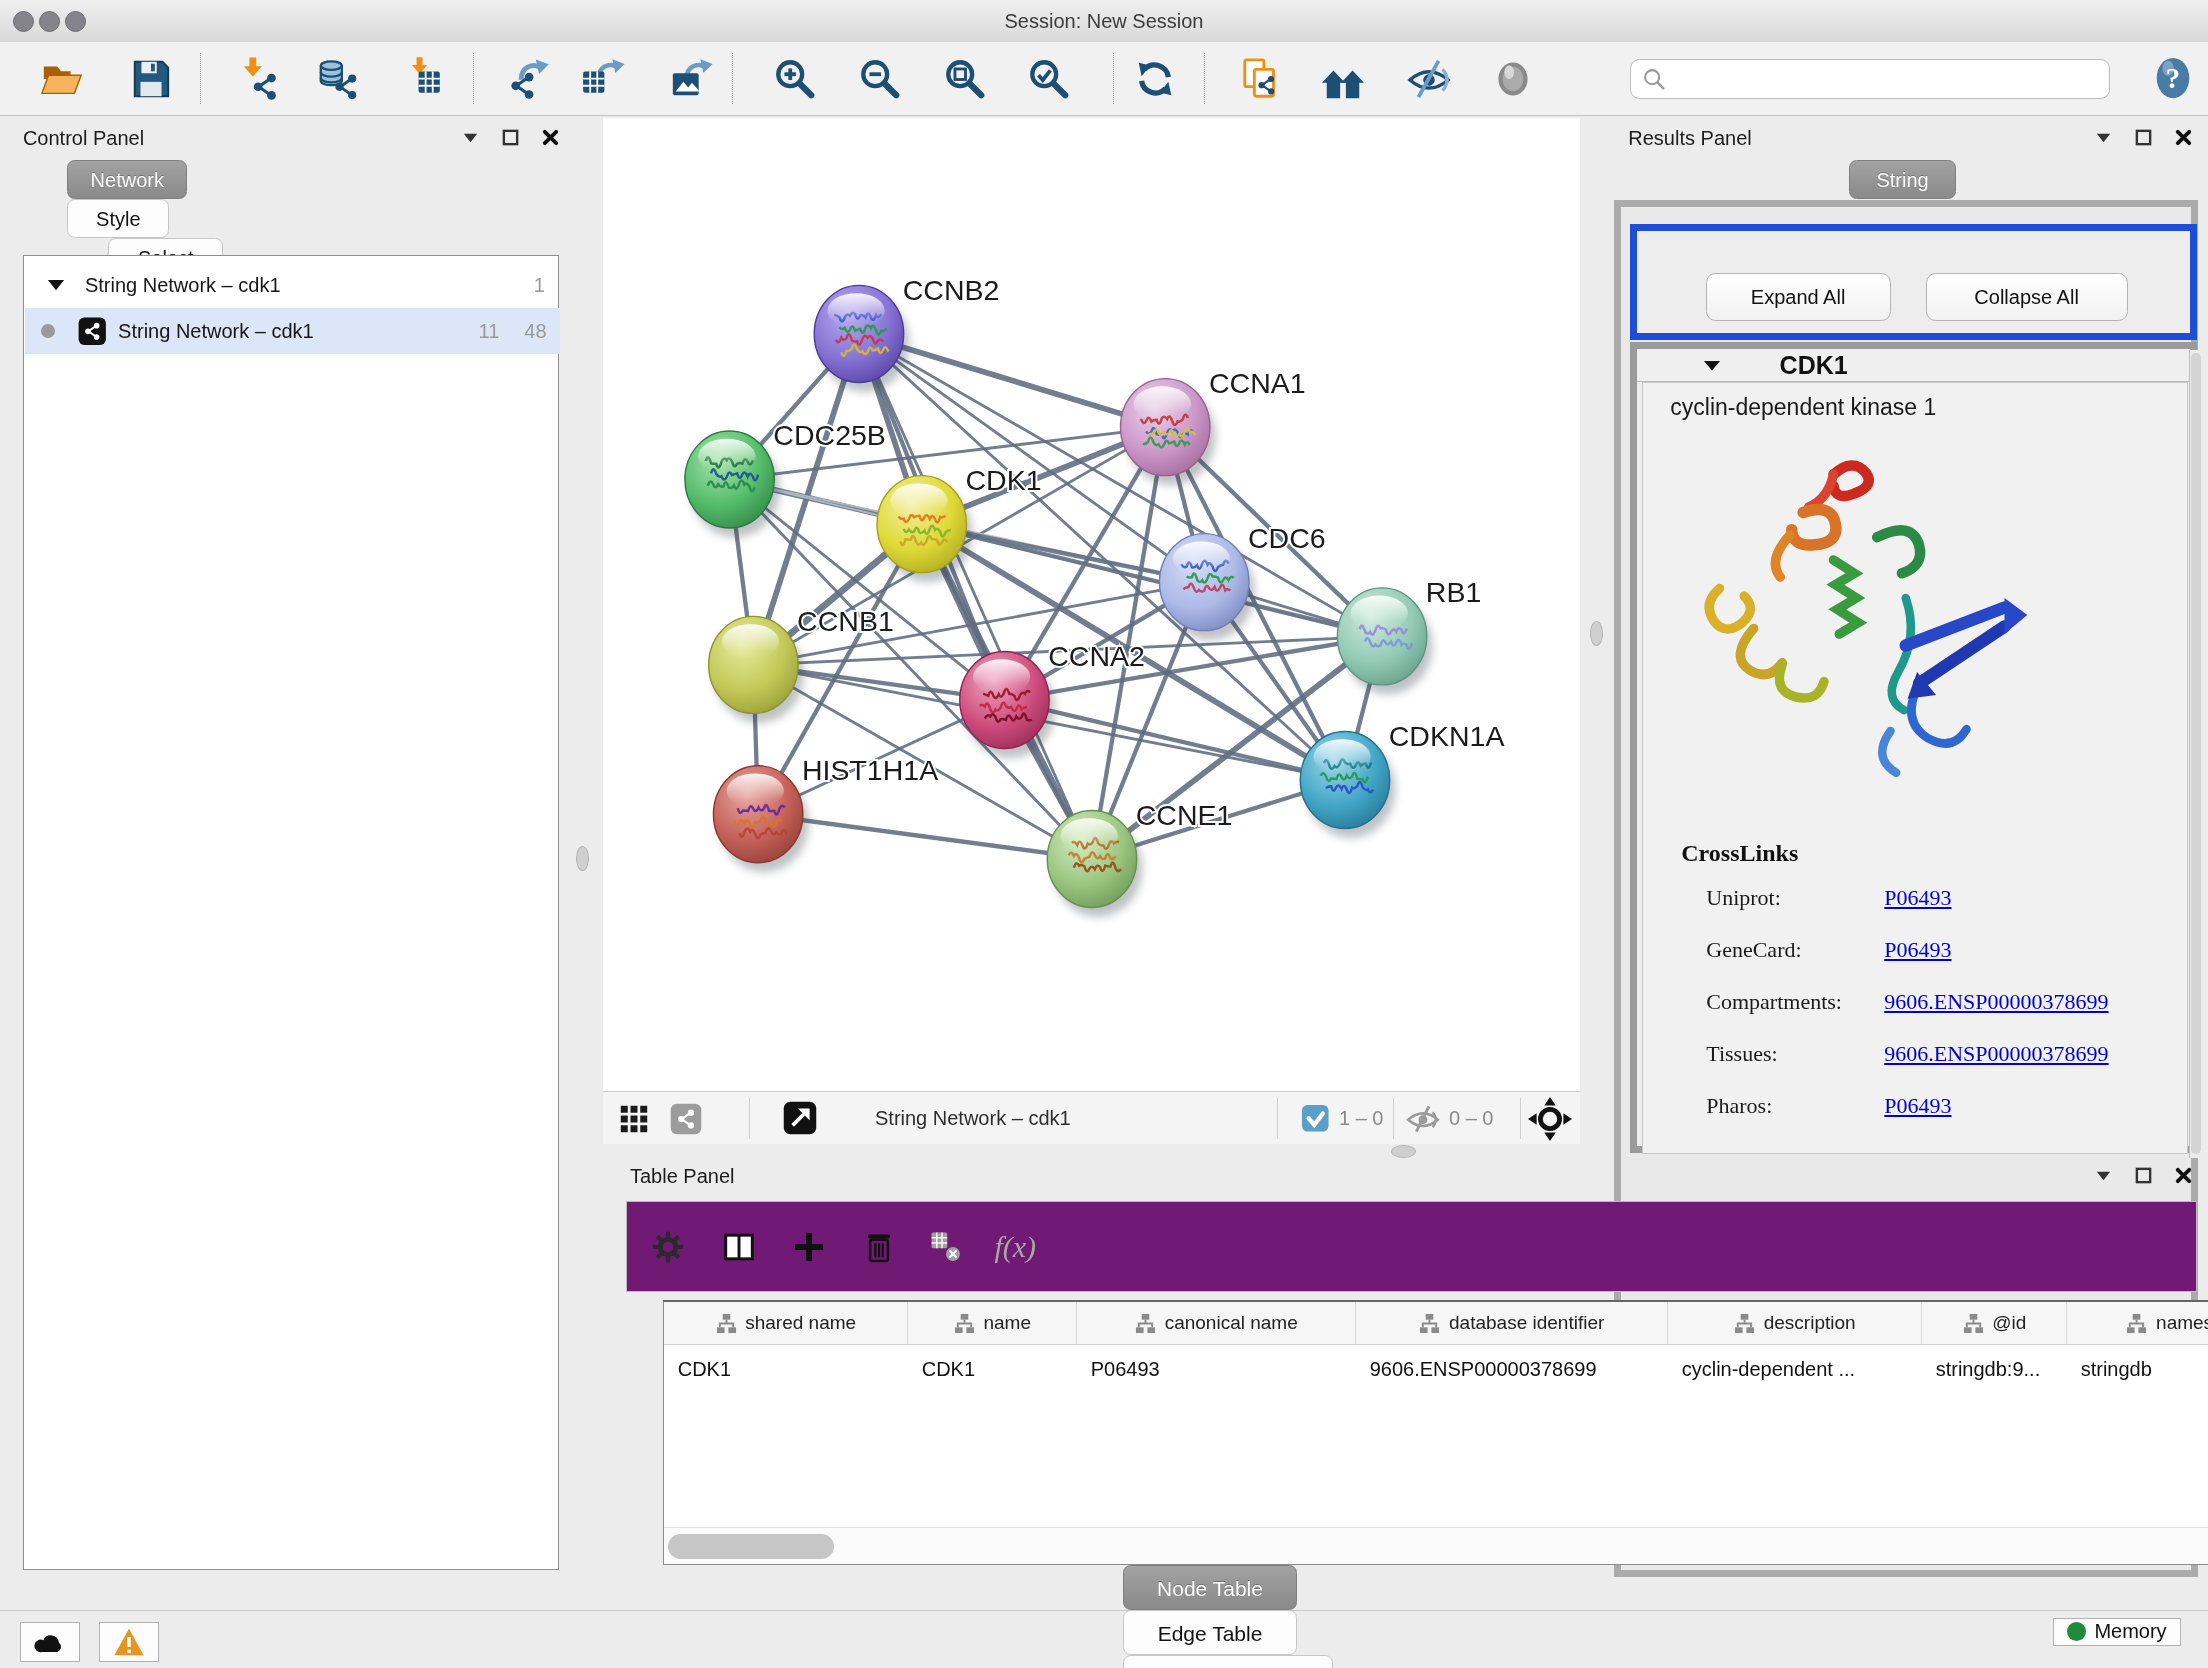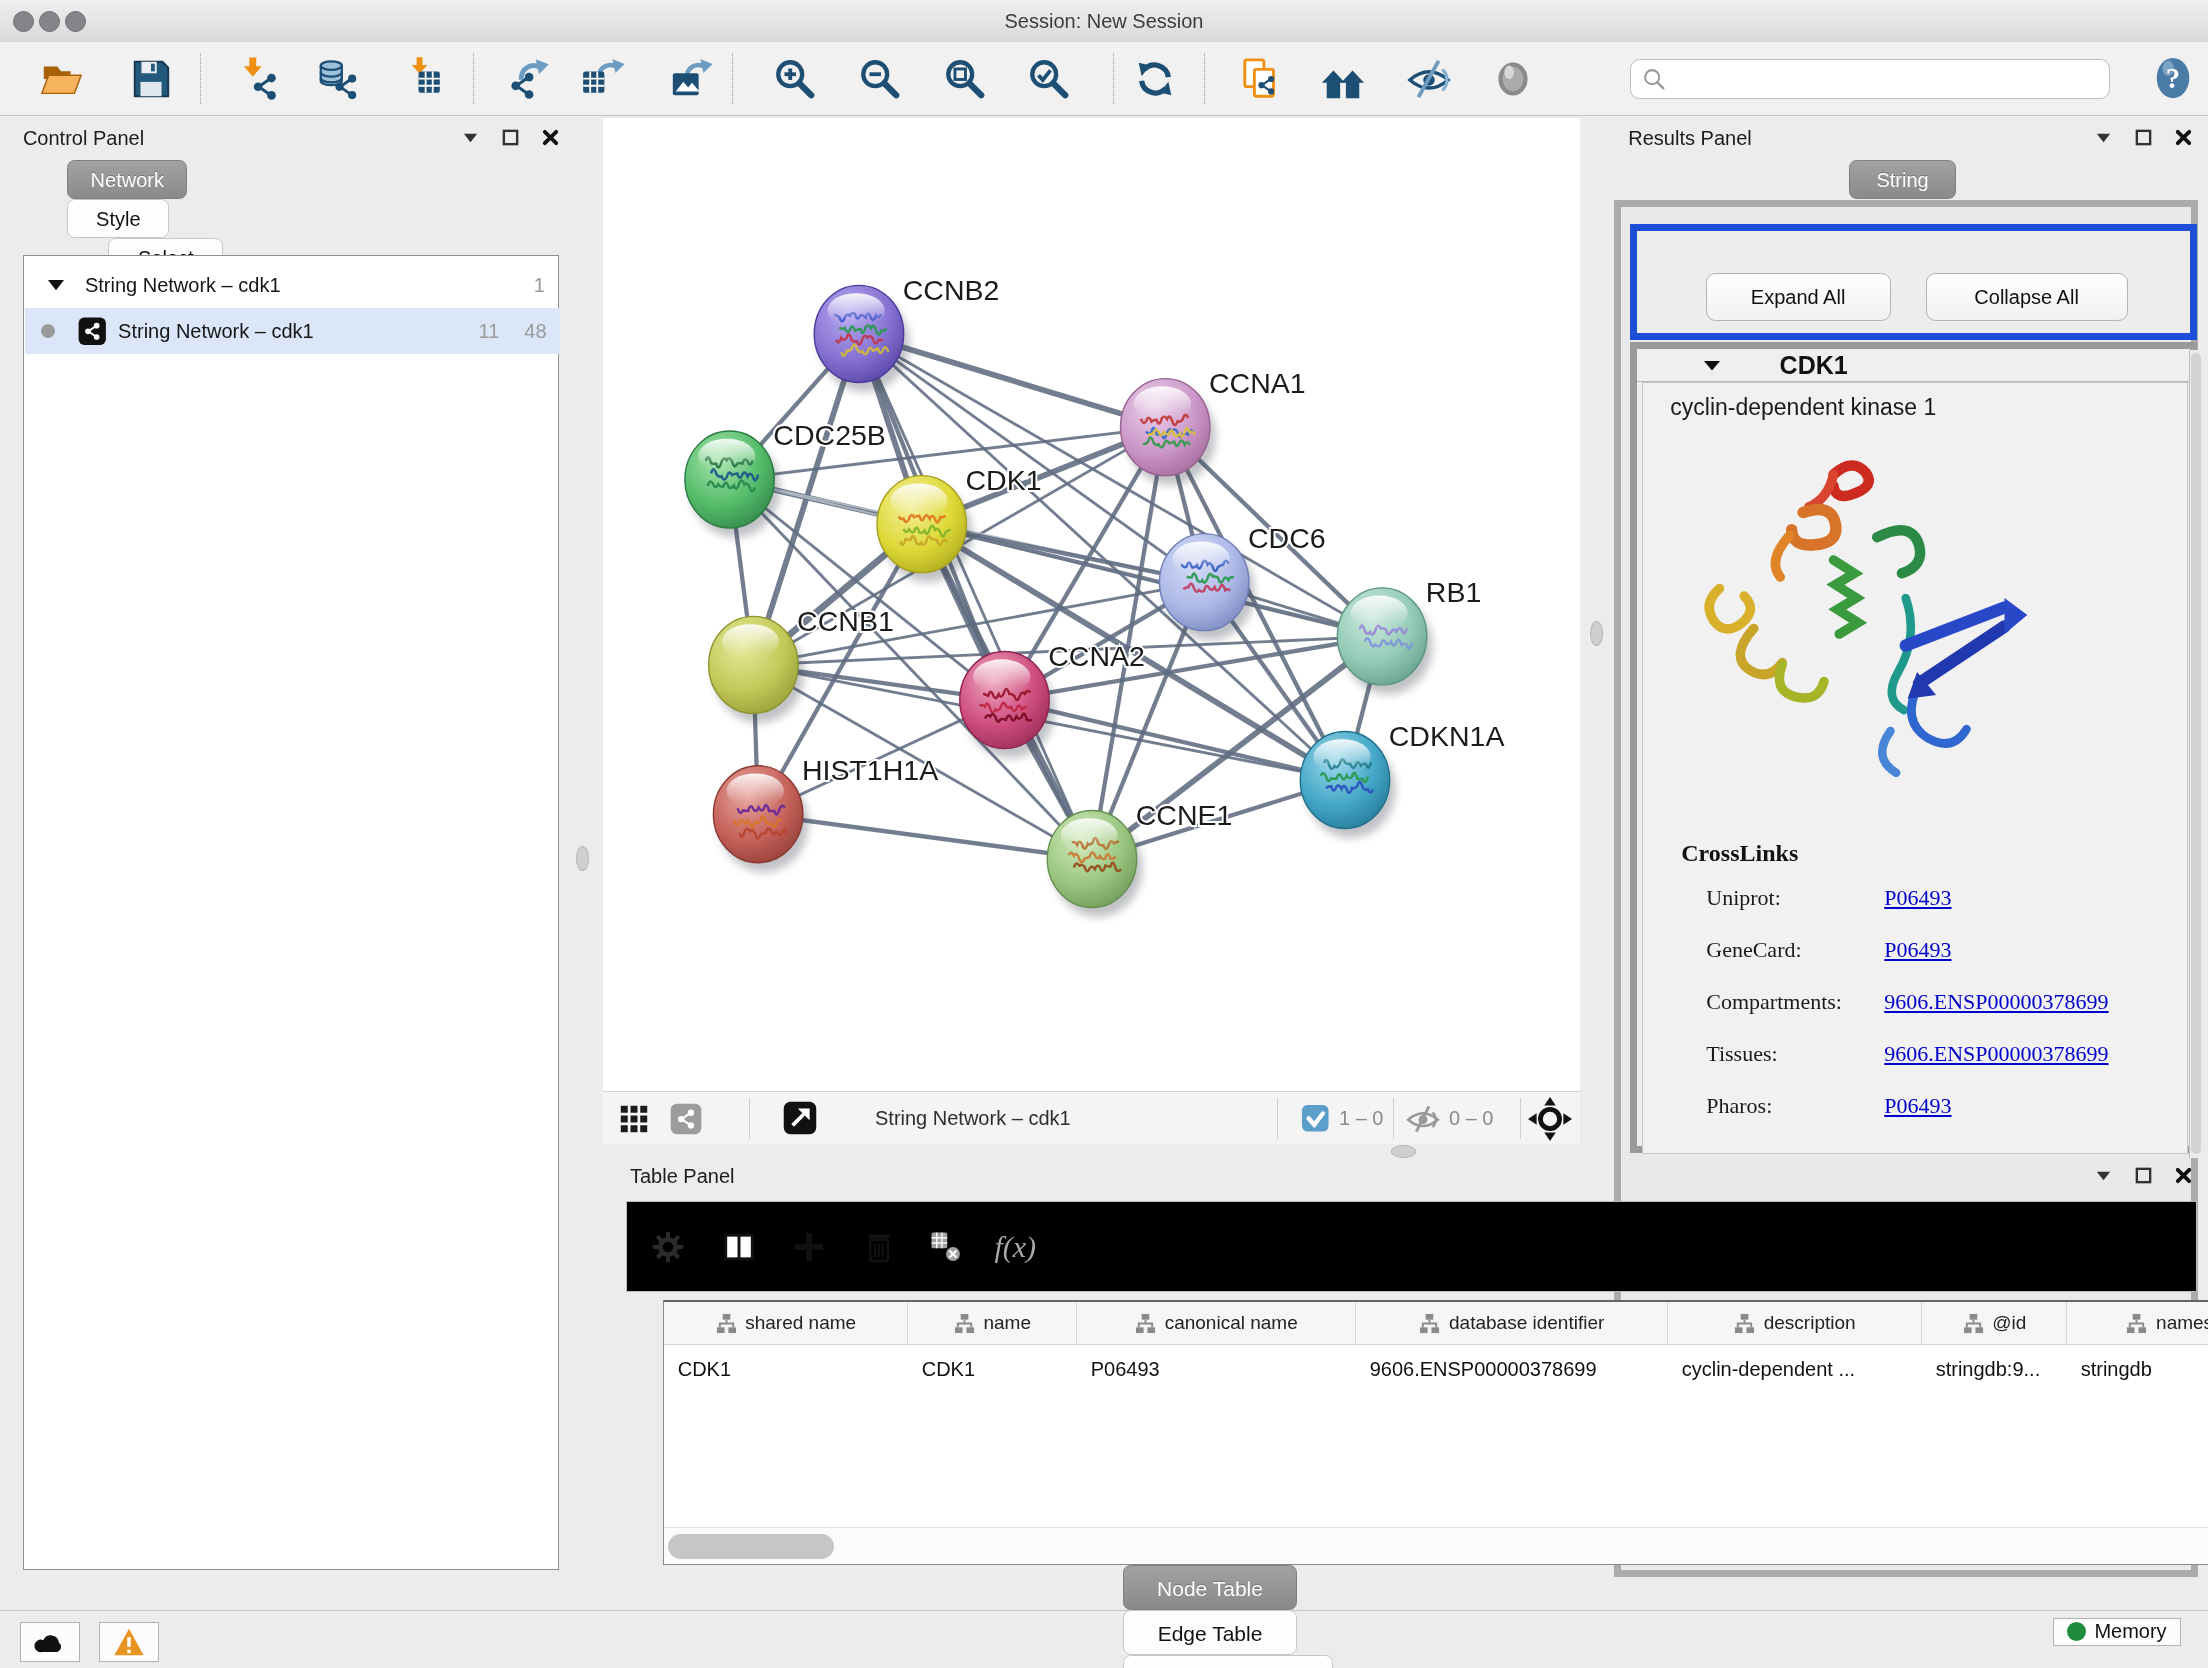--- a/index.html
+++ b/index.html
@@ -40,21 +40,21 @@
   .tcount{font-size:20px;color:#9a9a9a;}
   
   .rbox{border:7px solid #1d4ed8;background:#ededed;box-sizing:border-box;}
   .btn{background:linear-gradient(#ffffff,#f1f1f1);border:1px solid #b3b3b3;border-radius:9.5px;
     font-size:20px;color:#111;text-align:center;box-sizing:border-box;}
   .serif{font-family:"Liberation Serif",serif;}
   .cl-row{display:flex;height:52px;align-items:center;}
   .cl-label{width:178px;font-size:22px;color:#1a1a1a;font-family:"Liberation Serif",serif;}
   .cl-value{font-size:22px;color:#0000cc;text-decoration:underline;font-family:"Liberation Serif",serif;}
   
-  .ttoolbar{background:#000000;border:1px solid #bcbcbc;box-sizing:border-box;
+  .ttoolbar{background:#701a75;border:1px solid #bcbcbc;box-sizing:border-box;
     display:flex;align-items:center;}
   .tablebox{background:#fff;border:1px solid #8a8a8a;border-top:2.9px solid #666;box-sizing:border-box;overflow:hidden;margin-left:37px;}
   .thead{display:flex;height:42px;background:#f6f6f6;border-bottom:1px solid #d2d2d2;}
   .th{display:flex;align-items:center;justify-content:center;gap:8.6px;font-size:19px;color:#222;
     border-right:1px solid #d8d8d8;box-sizing:border-box;overflow:hidden;white-space:nowrap;flex:none;}
   .trdata{display:flex;height:49px;}
   .td{display:flex;align-items:center;padding-left:13.3px;font-size:20px;color:#111;
     box-sizing:border-box;overflow:hidden;white-space:nowrap;flex:none;}
   .hscroll{background:#fbfbfb;border-top:1px solid #e2e2e2;}
   .hthumb{background:#c6c6c6;border-radius:12.4px;}

